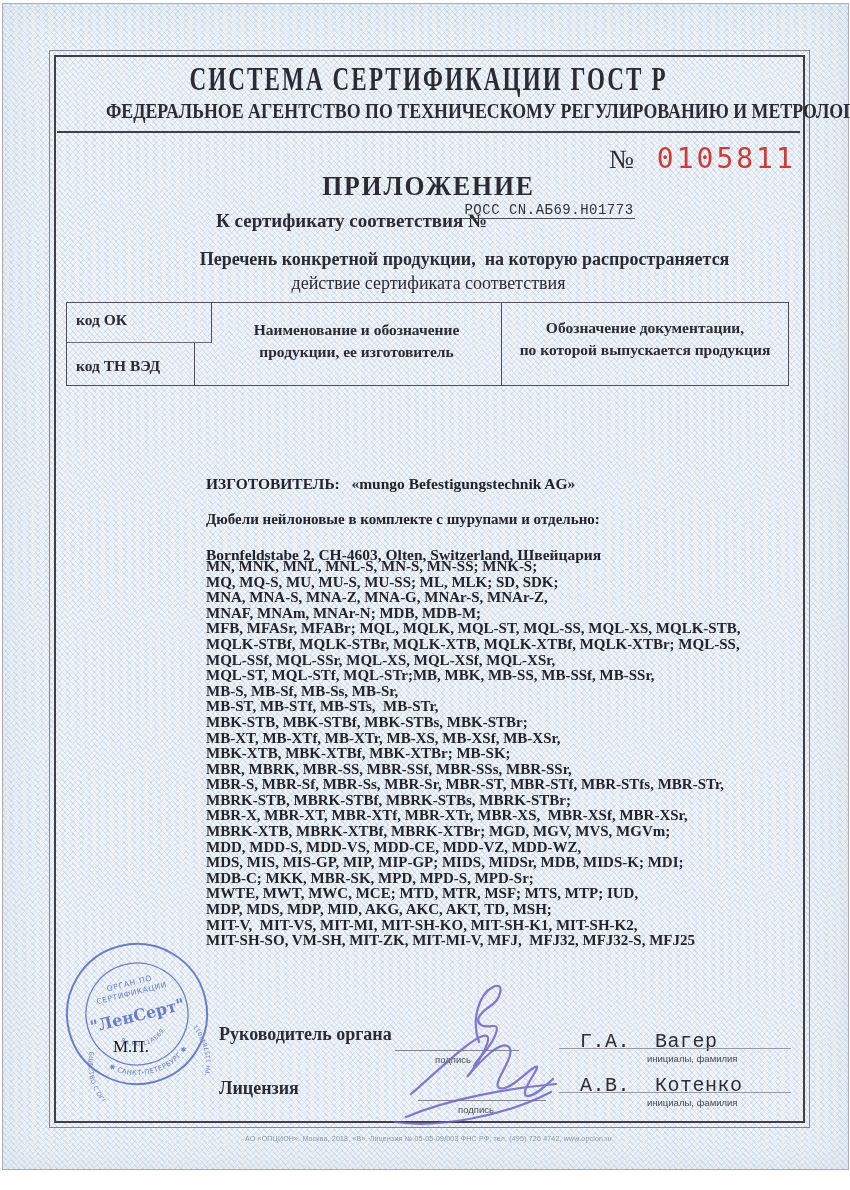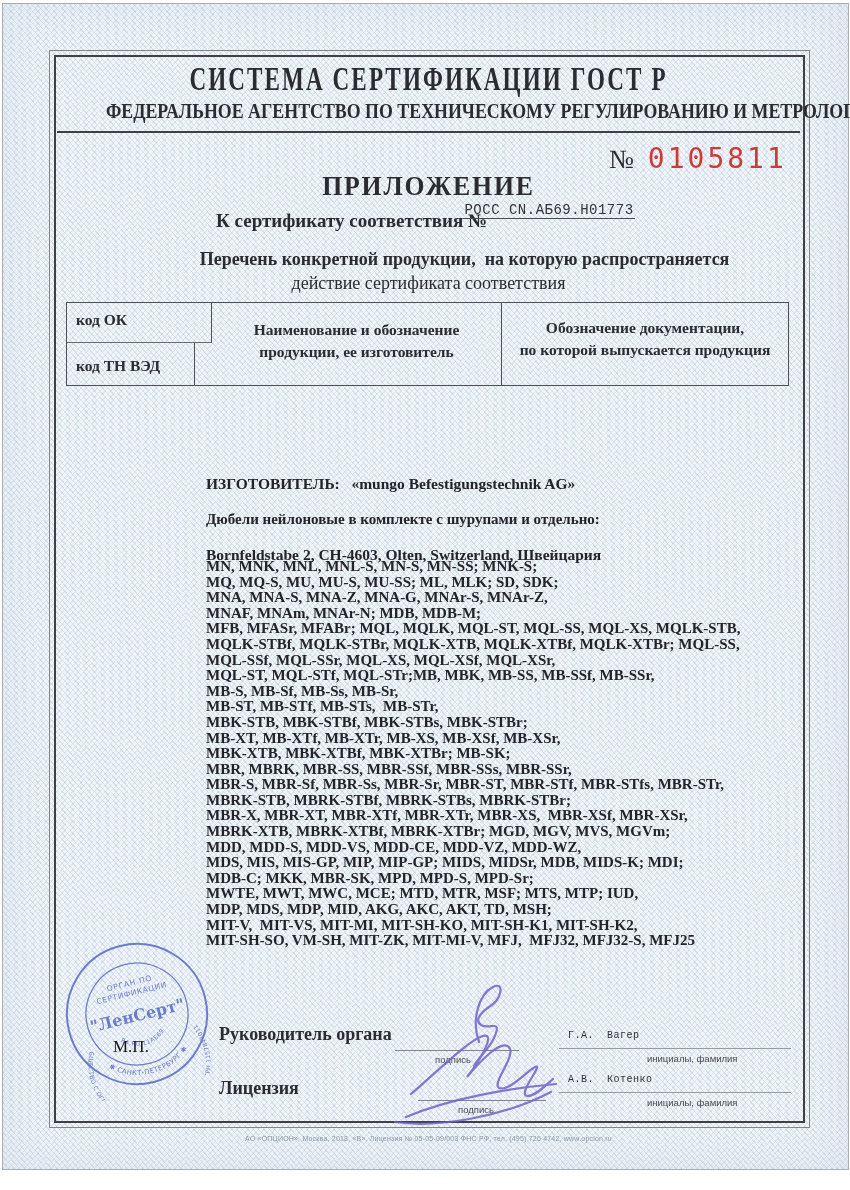--- a/index.html
+++ b/index.html
@@ -22,21 +22,21 @@
   .frame-inner{position:absolute;inset:4px;border:2.5px solid #3e4046;}
   .hsep{position:absolute;left:54px;top:127px;width:743px;border-top:2.5px solid #3e4046;}
 
   .sys-title{top:56px;font-size:33px;font-weight:bold;letter-spacing:3px;white-space:nowrap;
     transform:scale(0.70,1.02);transform-origin:center top;color:#2b2b33;}
   .agency{top:95px;font-size:21px;font-weight:bold;white-space:nowrap;
     transform:scaleX(0.85);transform-origin:center top;color:#2b2b33;}
 
   .numline{left:606px;top:138px;white-space:nowrap;}
   .num-label{font-size:26px;color:#2a2a30;}
-  .num-value{font-family:"DejaVu Sans Mono", monospace;font-size:28px;letter-spacing:3px;color:#ce3b36;margin-left:10px;}
+  .num-value{font-family:"DejaVu Sans Mono", monospace;font-size:28px;letter-spacing:3px;color:#ce3b36;margin-left:19px;}
 
   .title{top:166px;font-size:28px;font-weight:bold;letter-spacing:2px;
     transform:scaleX(0.92);transform-origin:center top;color:#2b2b33;}
 
   .cert-label{left:213px;top:206px;font-size:19px;font-weight:bold;white-space:nowrap;color:#2b2b33;}
   .cert-value{left:460px;top:198px;width:172px;text-align:center;
     font-family:"Liberation Mono", monospace;font-size:14px;letter-spacing:0.5px;
     border-bottom:1.5px solid #4b4b55;color:#34343c;white-space:pre;}
 
   .sub1{top:245px;font-size:18px;font-weight:bold;white-space:pre;color:#2b2b33;padding-left:36px;}
@@ -57,21 +57,21 @@
   .role2{left:216px;top:1074px;font-size:18px;font-weight:bold;color:#2b2b33;}
   .sigline{border-bottom:1.2px solid #84848e;height:10px;}
   .sl1{left:392px;top:1036px;width:124px;}
   .sl2{left:415px;top:1086px;width:128px;}
   .smallcap{font-family:"Liberation Sans", sans-serif;font-size:9.5px;color:#4a4a52;}
   .cap-sig1{left:432px;top:1050px;}
   .cap-sig2{left:455px;top:1100px;}
   .nameline{border-bottom:1.2px solid #9a9aa4;height:10px;}
   .nl1{left:556px;top:1034px;width:232px;}
   .nl2{left:556px;top:1078px;width:232px;}
-  .sig-name{font-family:"Liberation Mono", monospace;font-size:10px;font-weight:500;letter-spacing:0.5px;color:#2e2e36;white-space:pre;}
+  .sig-name{font-family:"Liberation Mono", monospace;font-size:20px;font-weight:500;letter-spacing:0.5px;color:#2e2e36;white-space:pre;padding-left:12px;}
   .name1{left:565px;top:1026px;}
   .name2{left:565px;top:1070px;}
   .cap-name1{left:644px;top:1049px;}
   .cap-name2{left:644px;top:1093px;}
 
   .footer{top:1131px;font-family:"Liberation Sans", sans-serif;font-size:7px;letter-spacing:0.2px;color:#8b98a6;}
 
   .stamp{position:absolute;left:58px;top:934px;width:152px;height:152px;transform:rotate(-14deg);}
   .mp{left:110px;top:1033px;font-size:17px;font-weight:500;color:#17171c;z-index:6;}
   .sig-svg{position:absolute;left:348px;top:972px;width:260px;height:160px;z-index:5;}

